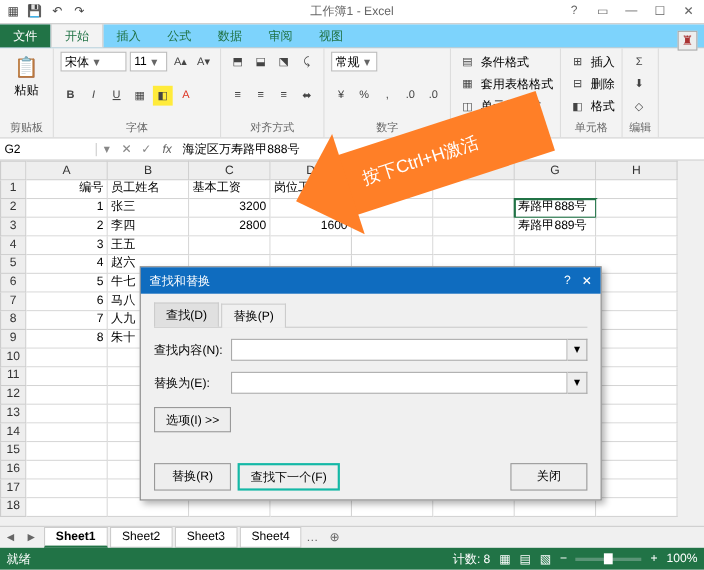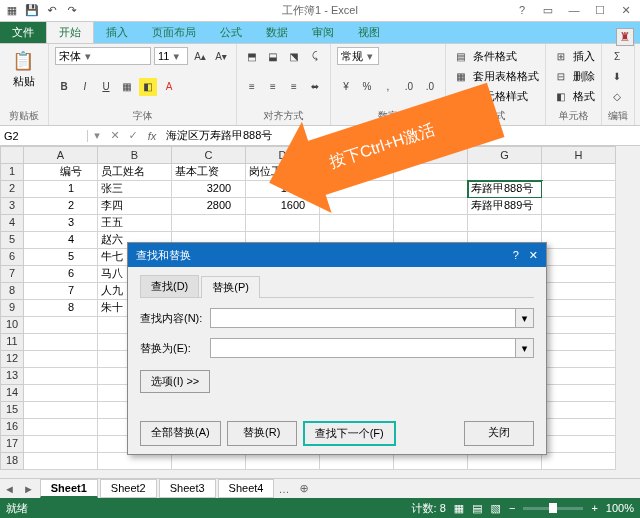--- a/index.html
+++ b/index.html
@@ -29,21 +29,21 @@
 .namebox .fx{width:20px;text-align:center;font-style:italic;color:#666;}
 .namebox .fml{flex:1;padding:0 4px;}
 .grid{position:relative;}
 .colhdrs{display:flex;height:18px;}
 .corner{width:24px;background:#eee;border:1px solid #ccc;}
 .ch{width:74px;background:#eee;border:1px solid #ccc;border-left:none;text-align:center;color:#333;line-height:16px;}
 .rows{}
 .row{display:flex;height:17px;}
 .rh{width:24px;background:#eee;border:1px solid #ccc;border-top:none;text-align:center;color:#333;line-height:15px;}
 .cell{width:74px;border-right:1px solid #d4d4d4;border-bottom:1px solid #d4d4d4;padding:0 3px;line-height:15px;background:#fff;overflow:hidden;white-space:nowrap;}
-.cell.r{text-align:center;padding-left:24px;}
+.cell.r{text-align:right;padding-left:24px;}
 .sheettabs{position:absolute;bottom:20px;left:0;right:0;height:20px;background:#f0f0f0;display:flex;align-items:center;border-top:1px solid #ccc;}
 .sheettabs .nav{padding:0 4px;color:#666;}
 .sheettabs .st{padding:2px 10px;border:1px solid #ccc;background:#fff;margin-left:2px;}
 .sheettabs .st.active{border-bottom:2px solid #217346;font-weight:bold;}
 .sheettabs .add{padding:0 6px;color:#666;}
 .status{position:absolute;bottom:0;left:0;right:0;height:20px;background:#217346;color:#fff;display:flex;align-items:center;padding:0 6px;gap:12px;}
 .status .rs{margin-left:auto;display:flex;gap:8px;align-items:center;}
 .slider{width:60px;height:3px;background:#5a9476;position:relative;}
 .slider .th{position:absolute;width:8px;height:10px;background:#fff;top:-4px;left:26px;}
 
@@ -88,39 +88,38 @@
     <span>—</span>
     <span>☐</span>
     <span>✕</span>
   </div>
 </div>
 
 <div class="tabs">
   <div class="tab file">文件</div>
   <div class="tab active">开始</div>
   <div class="tab">插入</div>
-  <div class="tab">页面布局</div>
   <div class="tab">公式</div>
   <div class="tab">数据</div>
   <div class="tab">审阅</div>
   <div class="tab">视图</div>
   <div class="badge">♜</div>
 </div>
 
 <div class="ribbon">
   <div class="rgrp">
     <div class="bigbtn">
         <span class="ic">📋</span>
         <span>粘贴</span>
       </div>
     <div class="lbl">剪贴板</div>
   </div>
   <div class="rgrp">
     <div class="rrow">
-      <div class="sel" style="width:96px">
+      <div class="sel" style="width:60px">
           <span>宋体</span>
           <span class="dd">▾</span>
         </div>
       <div class="sel" style="width:34px">
           <span>11</span>
           <span class="dd">▾</span>
         </div>
       <div class="ibtn">A▴</div>
       <div class="ibtn">A▾</div>
     </div>
@@ -455,21 +454,20 @@
       <div class="ddb">▾</div>
     </div>
     <div class="frow">
       <label>替换为(E):</label>
       <input class="inp" style="">
       <div class="ddb">▾</div>
     </div>
     <div class="opts"><span class="obtn">选项(I) &gt;&gt;</span></div>
   </div>
   <div class="dbuttons">
-    <div class="dbtn">全部替换(A)</div>
     <div class="dbtn">替换(R)</div>
     <div class="dbtn def">查找下一个(F)</div>
     <div class="dbtn" style="margin-left:auto">关闭</div>
   </div>
 </div>
 
 <div class="sheettabs">
   <span class="nav">◄</span>
   <span class="nav">►</span>
   <div class="stc" style="display:flex">

